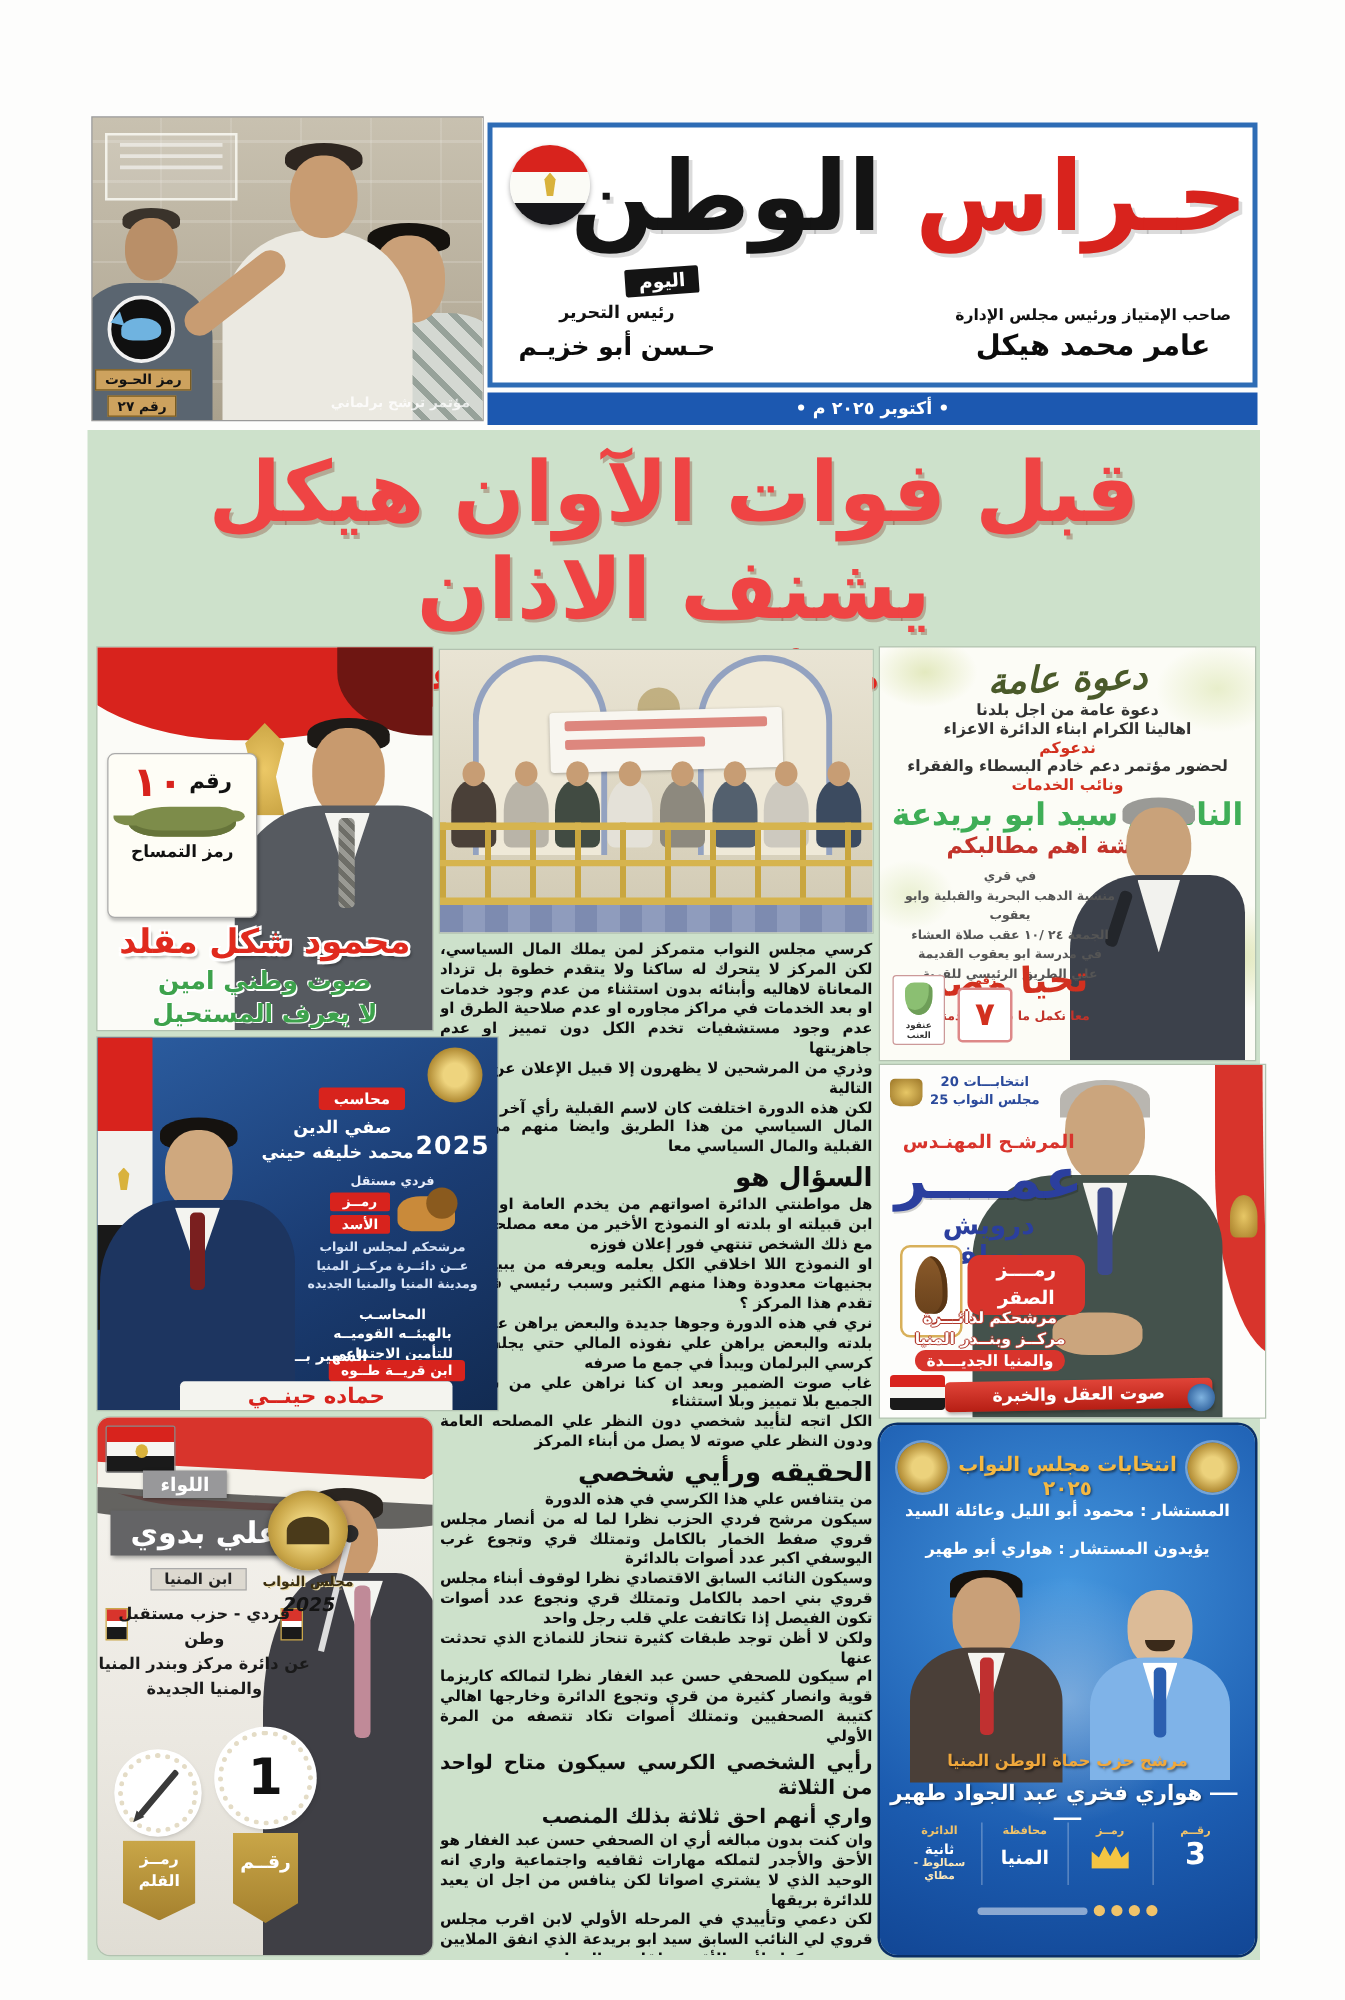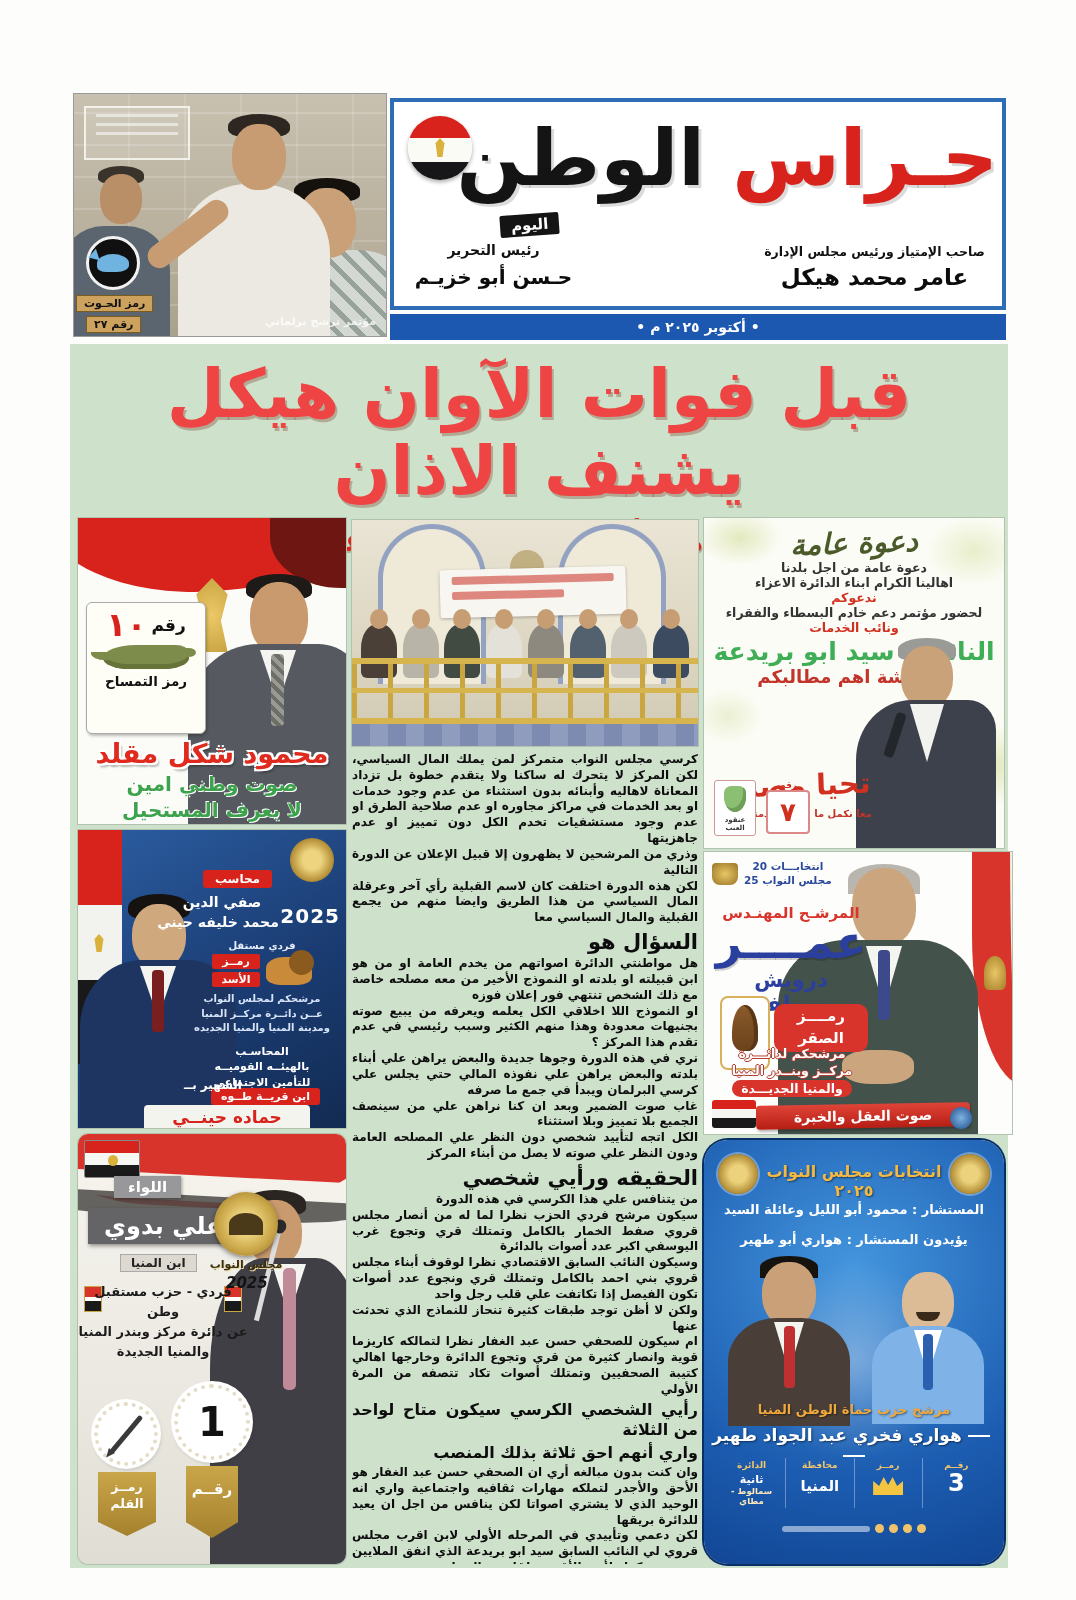--- a/index.html
+++ b/index.html
@@ -151,21 +151,21 @@
   .om-l3 { position:absolute; left:28px; top:228px; width:120px; background:#d8342c; color:#fff; font-size:12.5px; font-weight:bold;
     text-align:center; border-radius:9px; padding:1px 0; }
   .om-banner { position:absolute; left:52px; top:252px; width:214px; height:24px; background:linear-gradient(#e04438,#b61e14);
     border-radius:4px; color:#fff; font-size:14px; font-weight:bold; text-align:center; line-height:24px; transform:rotate(-1deg);
     box-shadow:1px 2px 3px rgba(0,0,0,.3); }
   .om-flagmini { position:absolute; left:8px; bottom:6px; width:44px; height:28px;
     background:linear-gradient(180deg,#d8231d 0 33%,#f6f6f2 33% 66%,#1a1a1a 66%); border-radius:3px; }
   .om-logo { position:absolute; right:40px; bottom:5px; width:22px; height:22px; border-radius:50%; background:radial-gradient(#7fb3e0,#1c4d8c); }
 
   
-  .ad-hawari { position:absolute; left:704px; top:1140px; width:300px; height:424px; border-radius:24px; overflow:hidden;
+  .ad-hawari { position:absolute; left:704px; top:1140px; width:300px; height:424px; border-radius:14px; overflow:hidden;
     background:radial-gradient(140% 90% at 50% 30%,#4395dd 0%,#1c5cb0 55%,#0d3c88 100%); box-shadow:0 0 0 2px #0a2f66; }
   .hw-glow { position:absolute; left:50px; top:120px; width:200px; height:200px; border-radius:50%;
     background:radial-gradient(rgba(255,255,255,.35), transparent 70%); }
   .hw-seal { position:absolute; top:14px; width:40px; height:40px; border-radius:50%;
     background:radial-gradient(#ecd27c 30%,#b08a33 70%,#7a5c20); box-shadow:0 0 0 2px rgba(255,255,255,.35); }
   .hw-seal.l { left:14px; } .hw-seal.r { right:14px; }
   .hw-title { position:absolute; top:22px; left:54px; right:54px; text-align:center; color:#f5b942; font-size:16px; font-weight:bold;
     text-shadow:1px 1px 2px rgba(0,0,0,.5); }
   .hw-l1 { position:absolute; top:62px; left:16px; right:16px; text-align:center; color:#fff; font-size:13px; font-weight:bold; }
   .hw-l2 { position:absolute; top:92px; left:16px; right:16px; text-align:center; color:#fff; font-size:13px; font-weight:bold; }
@@ -224,21 +224,21 @@
   .croc::after { content:""; position:absolute; right:-7px; top:3px; width:15px; height:9px; background:#7d8c4a; border-radius:0 60% 60% 0; }
   .ma-symlab { font-size:13.5px; font-weight:bold; color:#111; margin-top:4px; }
   .ma-name { position:absolute; left:0; right:0; top:220px; text-align:center; color:#e02a1e; font-size:27px; font-weight:bold;
     text-shadow:2px 2px 0 #fff,-2px -2px 0 #fff,2px -2px 0 #fff,-2px 2px 0 #fff,3px 4px 2px rgba(0,0,0,.25); }
   .ma-s1 { position:absolute; left:0; right:0; top:254px; text-align:center; color:#3da24c; font-size:20px; font-weight:bold;
     text-shadow:1px 1px 0 #fff,-1px -1px 0 #fff; }
   .ma-s2 { position:absolute; left:0; right:0; top:280px; text-align:center; color:#3da24c; font-size:20px; font-weight:bold;
     text-shadow:1px 1px 0 #fff,-1px -1px 0 #fff; }
 
   
-  .ad-hamada { position:absolute; left:78px; top:830px; width:268px; height:298px; overflow:hidden;
+  .ad-hamada { position:absolute; left:78px; top:830px; width:320px; height:298px; overflow:hidden;
     background:linear-gradient(150deg,#2c5ea2 0%,#1b3d74 55%,#122b52 100%); box-shadow:0 0 0 1px #b2c2b0; }
   .hd-flag { position:absolute; left:0; top:0; width:44px; height:234px;
     background:linear-gradient(180deg,#d8231d 0 32%,#f2f2ee 32% 64%,#191919 64%); border-radius:0 0 100% 0/0 0 45% 0; }
   .hd-flag::after { content:""; position:absolute; left:14px; top:104px; width:14px; height:18px; background:#d9b23c;
     clip-path:polygon(50% 0,82% 28%,68% 100%,32% 100%,18% 28%); }
   .hd-seal { position:absolute; right:12px; top:8px; width:44px; height:44px; border-radius:50%;
     background:radial-gradient(#eed47e 30%,#b08a33 70%,#7a5c20); }
   .hd-job { position:absolute; right:74px; top:40px; background:#d8231d; color:#fff; font-size:12px; font-weight:bold;
     padding:2px 12px; border-radius:3px; }
   .hd-n1 { position:absolute; right:64px; top:64px; width:120px; text-align:center; color:#fff; font-size:14px; font-weight:bold; }
@@ -420,20 +420,27 @@
     <div class="inv-red">ونائب الخدمات</div>
     <div class="inv-name">النائب / سيد ابو بريدعة</div>
     <div class="inv-l6">لمناقشة اهم مطالبكم</div>
     <div class="inv-man">
       <div class="inv-hair"></div>
       <div class="inv-head"></div>
       <div class="inv-suit"></div>
       <div class="inv-shirt"></div>
       <div class="inv-mic"></div>
     </div>
+    <div class="inv-smallwrap">
+      <div>في قري</div>
+      <div>منشية الدهب البحرية والقبلية وابو يعقوب</div>
+      <div>الجمعة ٢٤ /١٠ عقب صلاة العشاء</div>
+      <div>في مدرسة ابو يعقوب القديمة</div>
+      <div>علي الطريق الرئيسي للقرية</div>
+    </div>
     <div class="inv-slogan">تحيا مصر</div>
     <div class="inv-l12">معا نكمل ما بدأناه لخدمتكم</div>
     <div class="inv-num">
       <div class="inv-numlab">رقم</div>
       <div class="inv-numbox">٧</div>
     </div>
     <div class="inv-grape">
       <div class="inv-bunch"></div>
       <div class="inv-glab">عنقود العنب</div>
     </div>

